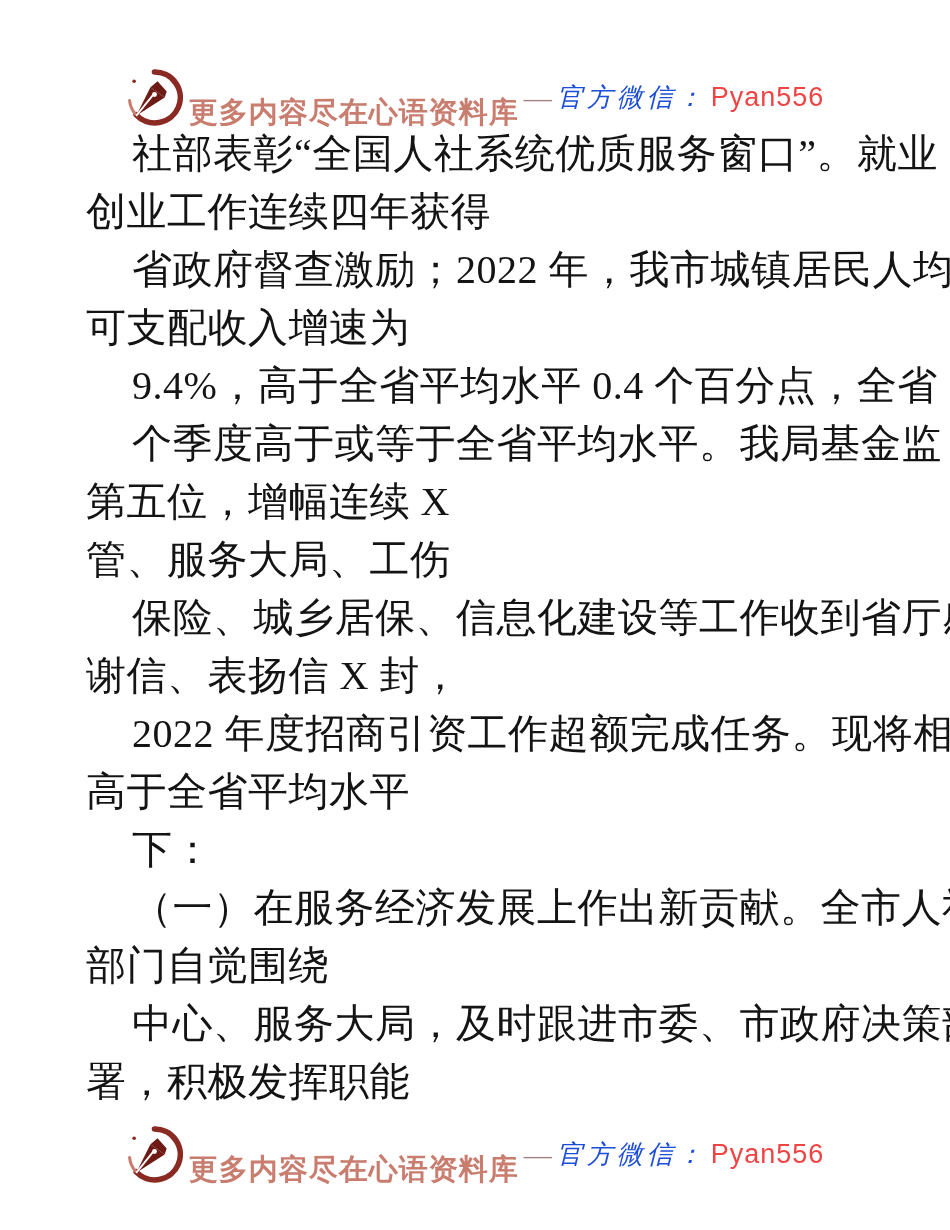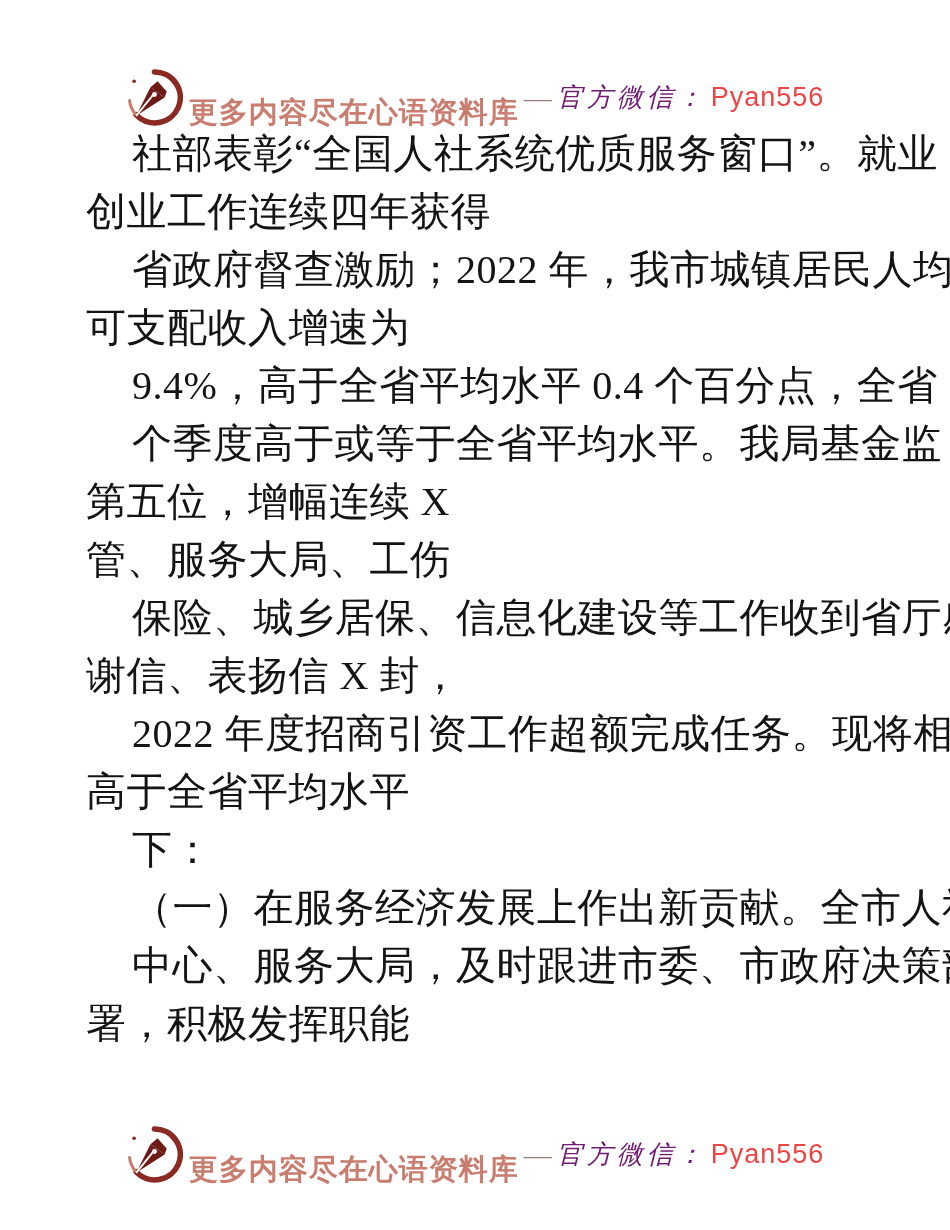--- a/index.html
+++ b/index.html
@@ -43,21 +43,21 @@
     margin-top: 31px;
   }
   .wm-sep {
     font-size: 28px;
     color: #a08080;
     margin: 0 1px;
   }
   .wm-label {
     font-size: 26px;
     font-style: italic;
-    color: #701a75;
+    color: #1d4ed8;
     letter-spacing: 4px;
   }
   .wm-account {
     font-size: 27px;
     color: #ef4444;
     font-family: "Liberation Sans", "DejaVu Sans", sans-serif;
     letter-spacing: 1px;
   }
 
   
@@ -108,20 +108,21 @@
   <div class="line indent">9.4%，高于全省平均水平 0.4 个百分点，全省</div>
   <div class="line indent">个季度高于或等于全省平均水平。我局基金监</div>
   <div class="line">第五位，增幅连续 X</div>
   <div class="line">管、服务大局、工伤</div>
   <div class="line indent">保险、城乡居保、信息化建设等工作收到省厅感</div>
   <div class="line">谢信、表扬信 X 封，</div>
   <div class="line indent">2022 年度招商引资工作超额完成任务。现将相</div>
   <div class="line">高于全省平均水平</div>
   <div class="line indent">下：</div>
   <div class="line indent">（一）在服务经济发展上作出新贡献。全市人社</div>
+  <div class="line">部门自觉围绕</div>
   <div class="line indent">中心、服务大局，及时跟进市委、市政府决策部</div>
   <div class="line">署，积极发挥职能</div>
 </div>
 
 <div class="watermark bottom">
   <svg class="wm-logo" viewBox="0 0 56 56" aria-hidden="true">
     <path d="M28,3 a25,25 0 1 1 -18,42" stroke="#8a2a22" stroke-width="5.5" fill="none" stroke-linecap="round"></path>
     <path d="M9,44 a25,25 0 0 1 -5.5,-13" stroke="#c97d6f" stroke-width="3" fill="none" stroke-linecap="round"></path>
     <path d="M10,46 L24,18 L38,28 Z" fill="#6e1a15"></path>
     <path d="M24,18 L31,12 L40,22 L38,28 Z" fill="#6e1a15"></path>

